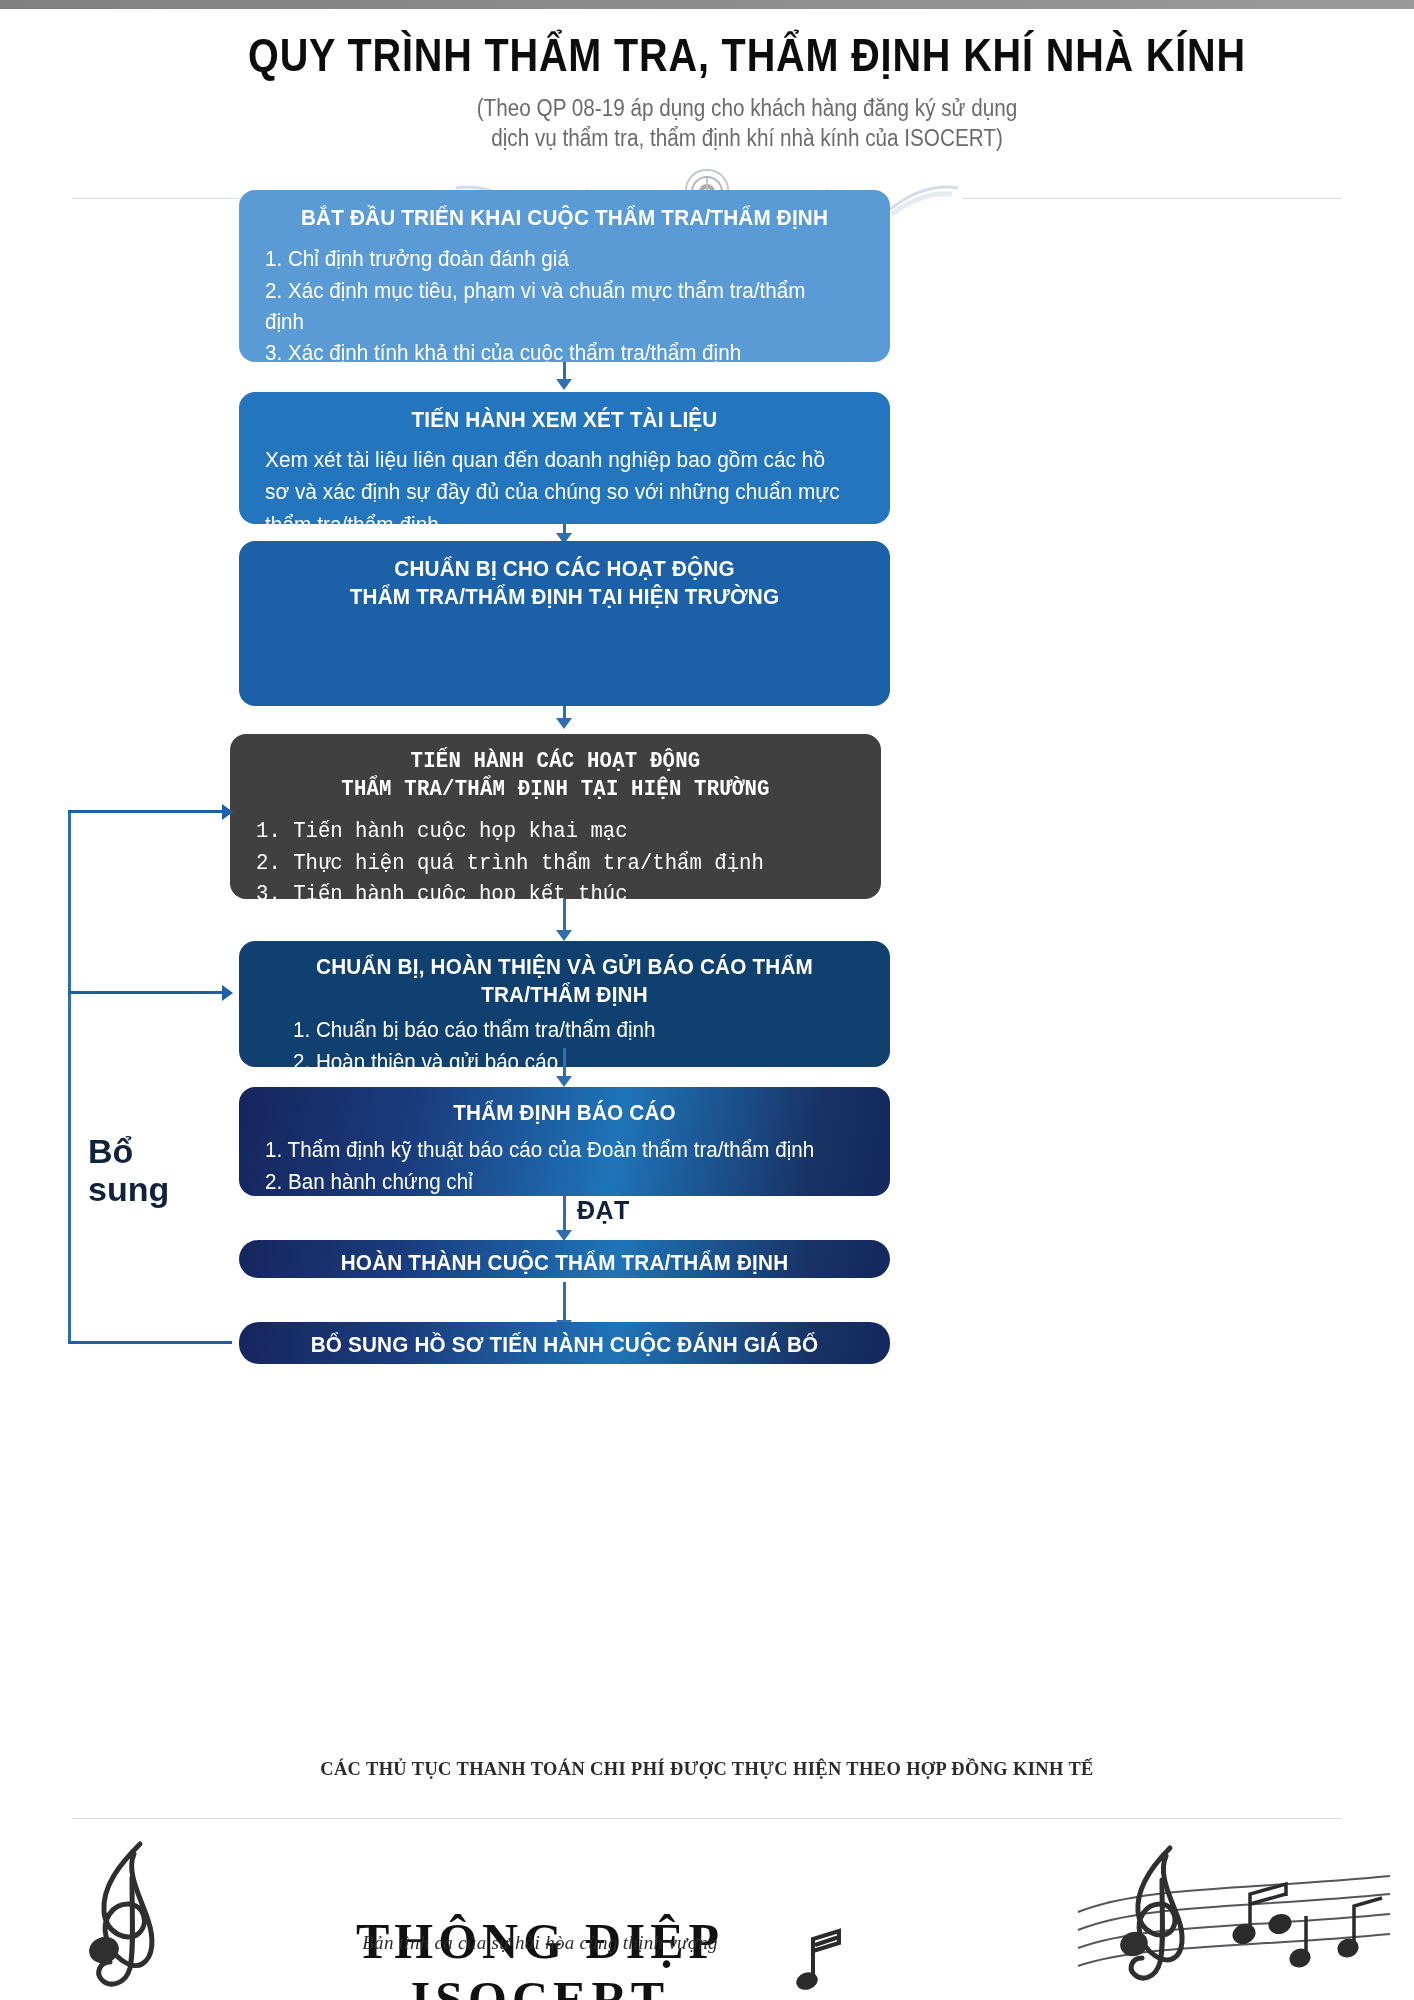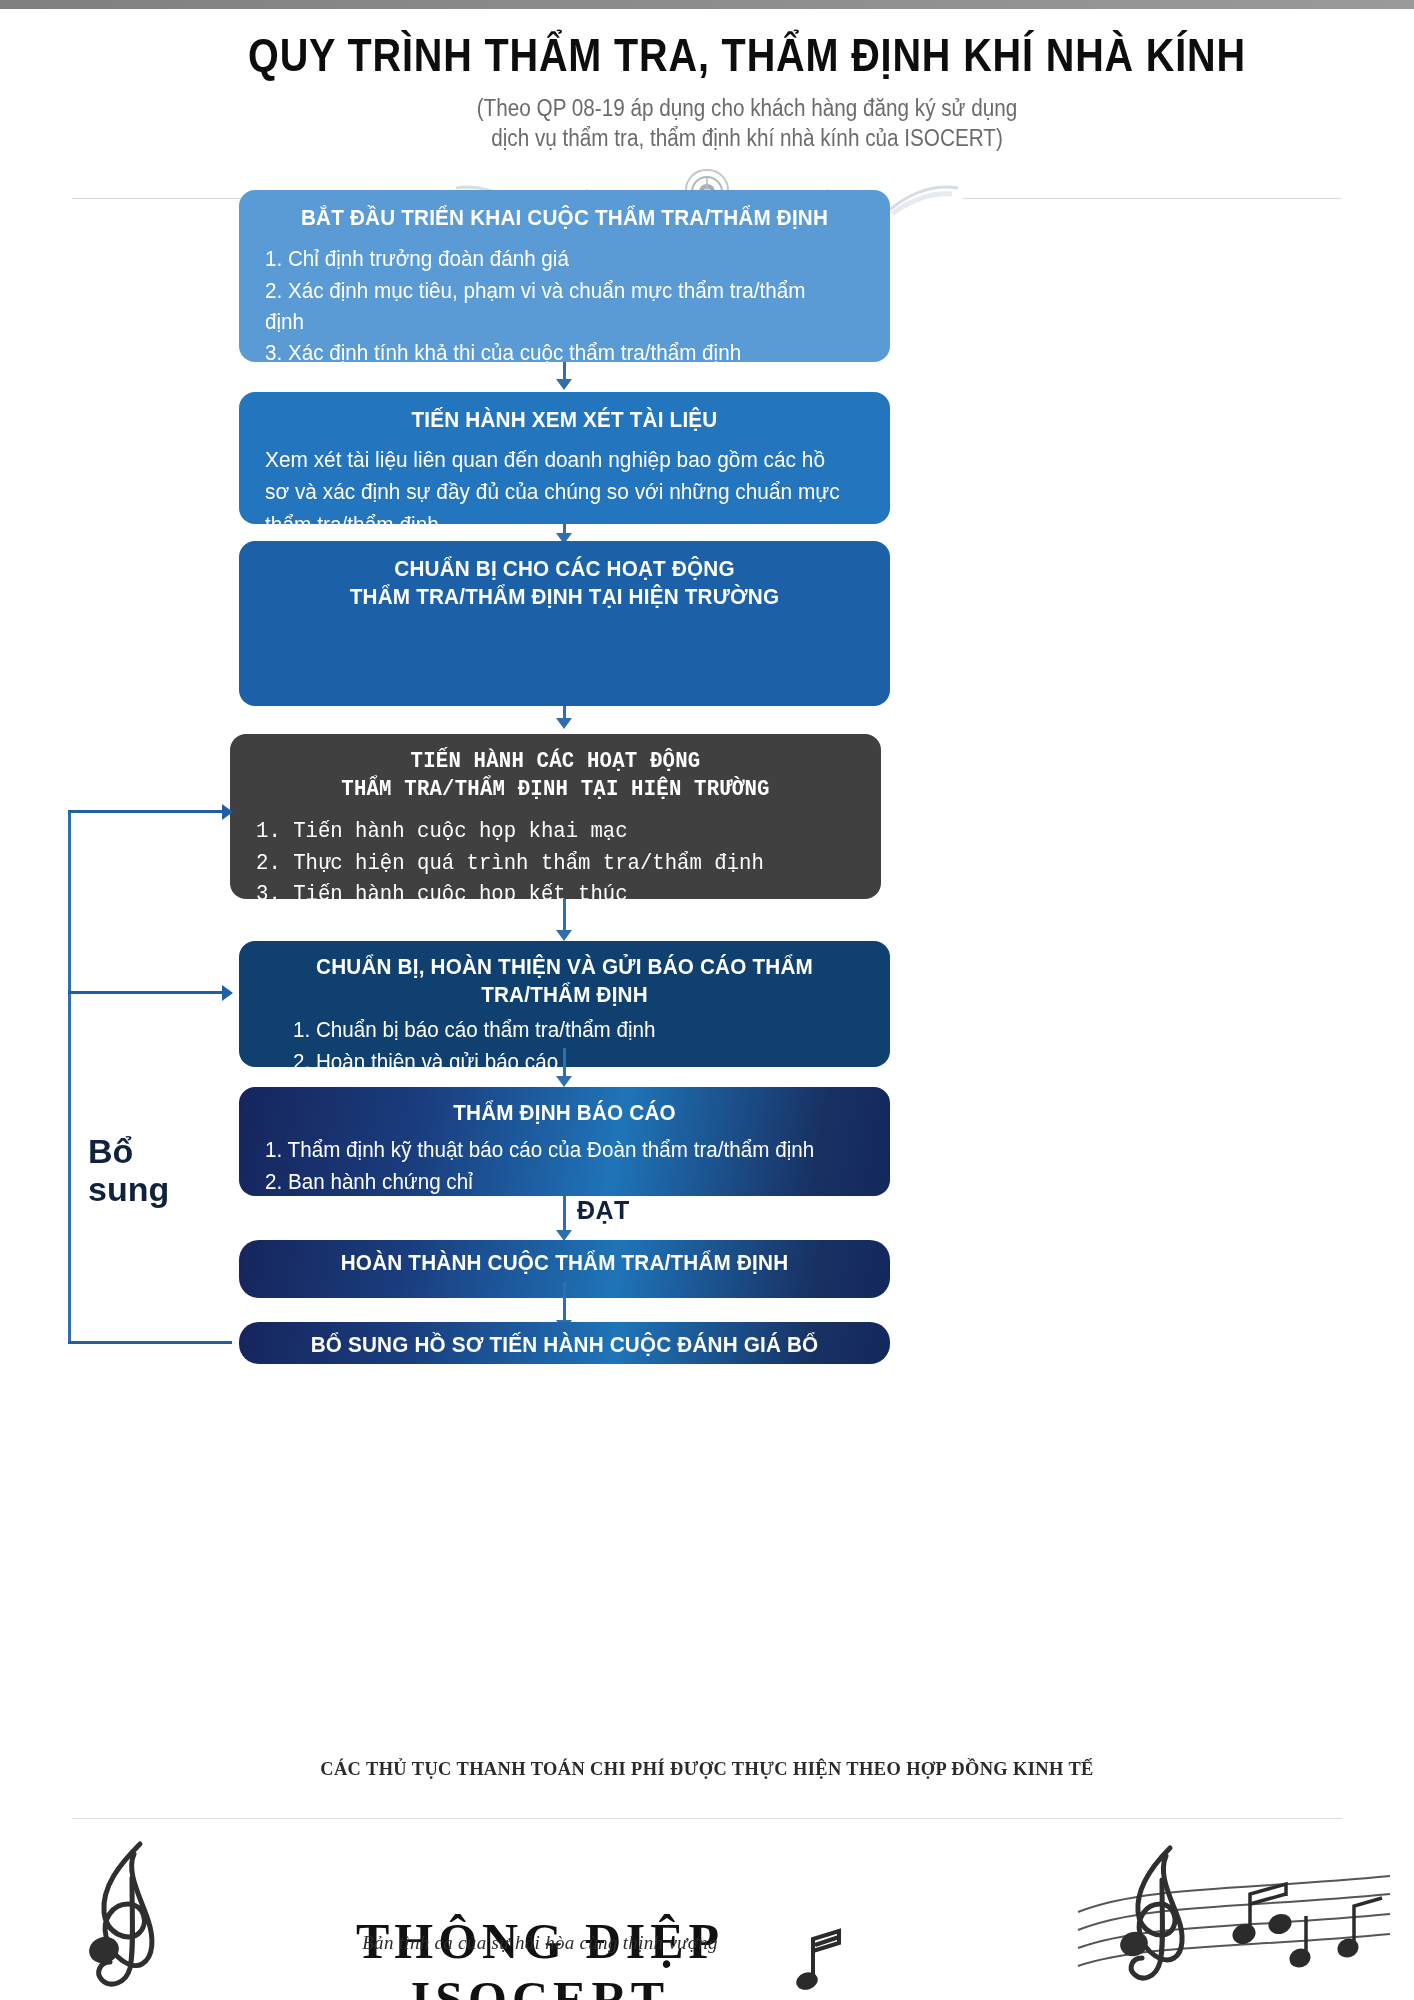--- a/index.html
+++ b/index.html
@@ -187,21 +187,21 @@
     <div class="bt">THẨM ĐỊNH BÁO CÁO</div>
     <ul style="margin-top:8px;">
       <li>1. Thẩm định kỹ thuật báo cáo của Đoàn thẩm tra/thẩm định</li>
       <li>2. Ban hành chứng chỉ</li>
     </ul>
   </div>
   <div class="vline" style="left:563px; top:1196px; height:38px;"></div>
   <div class="arrowhead" style="left:556px; top:1230px;"></div>
   <div class="dat-label" style="left:577px; top:1196px;">ĐẠT</div>
 
-  <div class="box" style="left:239px; top:1240px; width:651px; height:58px;
+  <div class="box" style="left:239px; top:1240px; width:651px; height:38px;
               background:linear-gradient(100deg,#16255c 0%,#1a3d7e 26%,#1f74b8 58%,#183163 88%,#13285e 100%);
               padding:9px 26px; border-radius:20px;">
     <div class="bt">HOÀN THÀNH CUỘC THẨM TRA/THẨM ĐỊNH</div>
   </div>
   <div class="vline" style="left:563px; top:1282px; height:42px;"></div>
   <div class="arrowhead" style="left:556px; top:1320px;"></div>
 
   <div class="box" style="left:239px; top:1322px; width:651px; height:42px;
               background:linear-gradient(100deg,#16255c 0%,#1a3d7e 26%,#1f74b8 58%,#183163 88%,#13285e 100%);
               padding:9px 26px; border-radius:20px;">

